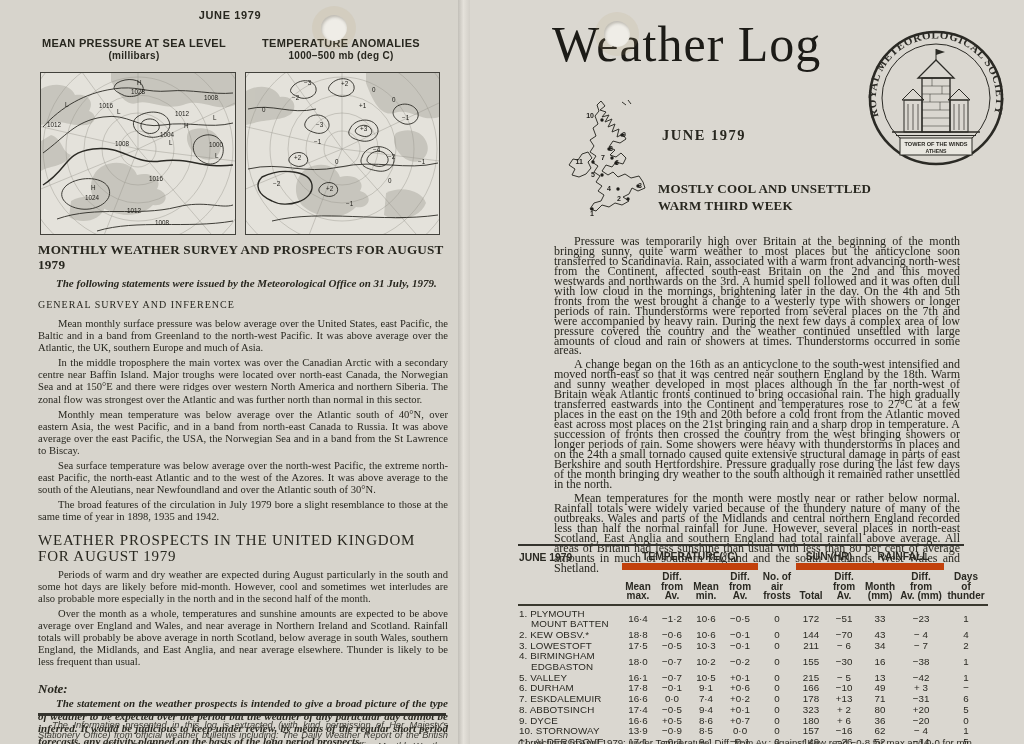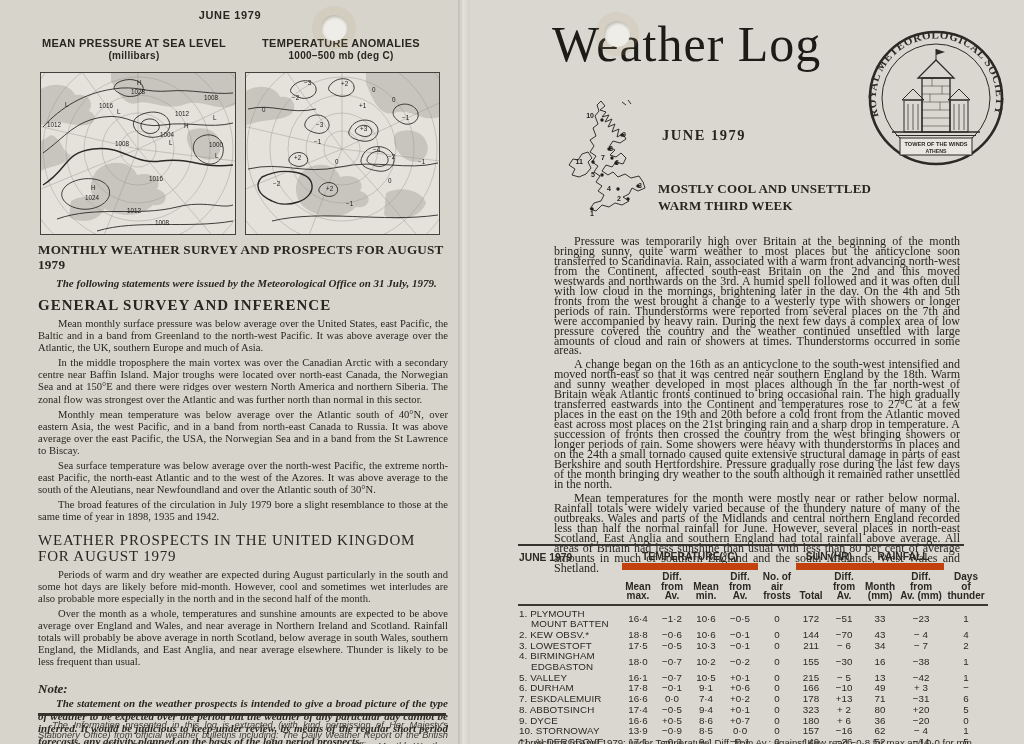--- a/index.html
+++ b/index.html
@@ -31,21 +31,21 @@
   .mapbox svg{display:block;width:100%;height:100%;}
   .mlab{font:6.3px "Liberation Sans",sans-serif;fill:#22211c;}
   .contour{fill:none;stroke:#2b2a25;stroke-width:.9;}
   .contour-bold{fill:none;stroke:#2b2a25;stroke-width:1.4;}
   .grat{fill:none;stroke:#9b988f;stroke-width:.45;}
   .land{fill:#b6b4ab;opacity:.62;stroke:none;}
 
   .lp-flow{position:absolute;left:38px;top:242px;width:410px;}
   h2.survey{font-weight:bold;font-size:13.2px;line-height:15px;margin:0 0 5px 0;letter-spacing:.2px;}
   .issued{font-style:italic;font-weight:bold;font-size:11px;line-height:13px;margin:0 0 7px 0;text-indent:18px;}
-  h3.sect{font-weight:700;font-size:15px;line-height:16px;letter-spacing:1px;margin:5px 0 5px 0;}
+  h3.sect{font-weight:400;font-size:10px;line-height:16px;letter-spacing:1px;margin:5px 0 5px 0;}
   .lp-flow p.body{font-size:10.6px;line-height:12.1px;text-align:justify;text-indent:20px;margin:0 0 3px 0;}
   h2.prospects{font-weight:400;font-size:15px;line-height:16.5px;letter-spacing:.8px;margin:8px 0 4px 0;}
   .note-label{font-style:italic;font-weight:bold;font-size:13px;margin:13px 0 0 0;}
   .note-text{font-style:italic;font-weight:bold;font-size:11px;line-height:12.6px;text-align:justify;text-indent:18px;margin:0;}
   .lp-rule{position:absolute;left:38px;top:713px;width:408px;height:3px;background:#34332d;}
   .lp-fine{position:absolute;left:38px;top:720px;width:410px;
            font:italic 9.3px/10.4px "Liberation Sans",sans-serif;color:#3c3b34;text-align:justify;text-indent:14px;}
 
   
   .rp-title{position:absolute;left:82px;top:16px;font:400 50px/56px "Liberation Serif",serif;

